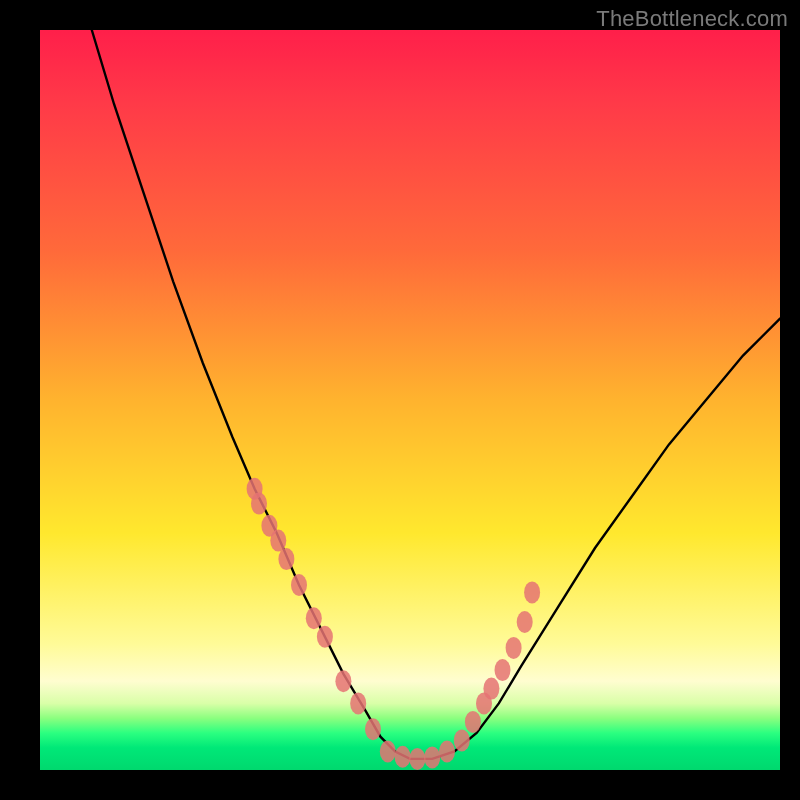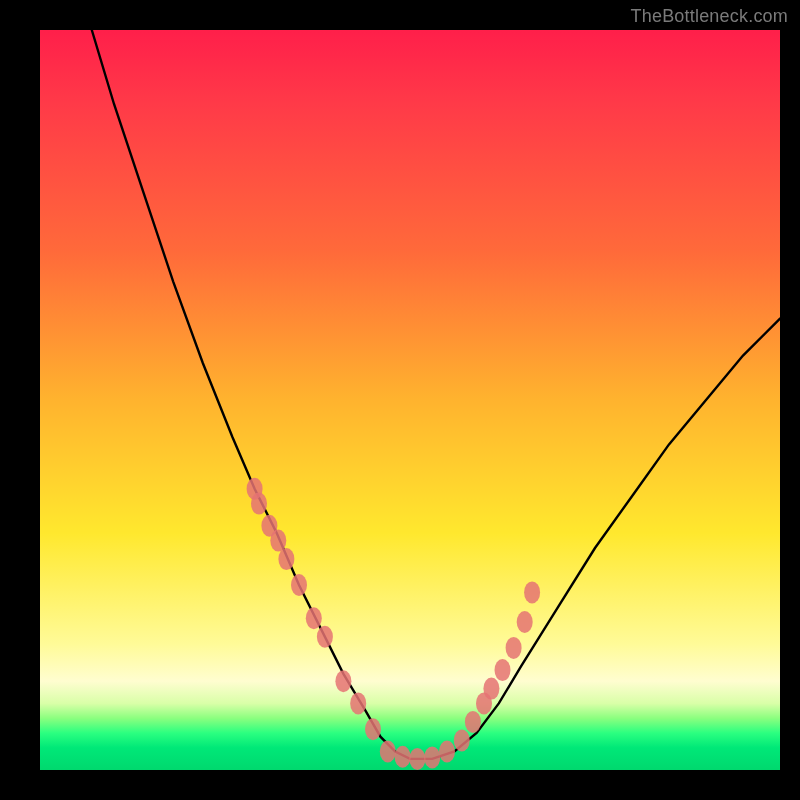--- a/index.html
+++ b/index.html
@@ -40,21 +40,21 @@
       #2bff80 95%,
       #00e878 97%,
       #00d86e 100%
     );
   }
   .watermark {
     position: absolute;
     top: 6px;
     right: 12px;
     color: #7a7a7a;
-    font-size: 18px;
+    font-size: 22px;
     font-weight: 500;
     letter-spacing: 0.2px;
   }
   svg.curve {
     position: absolute;
     left: 0;
     top: 0;
     width: 740px;
     height: 740px;
     overflow: visible;

